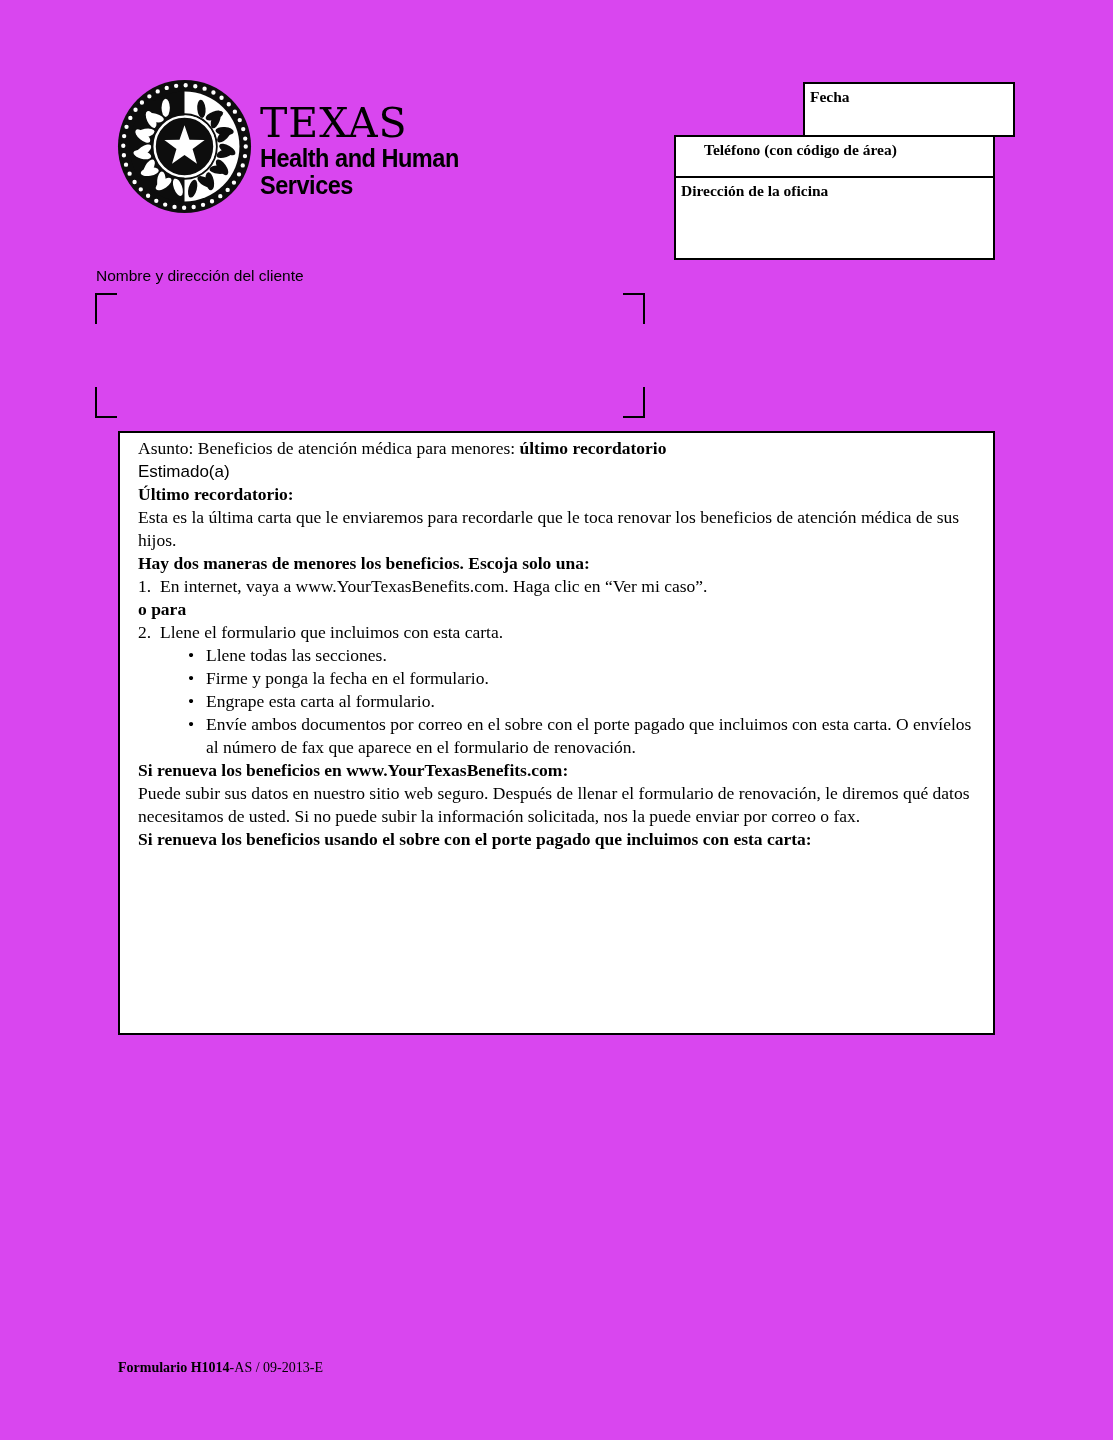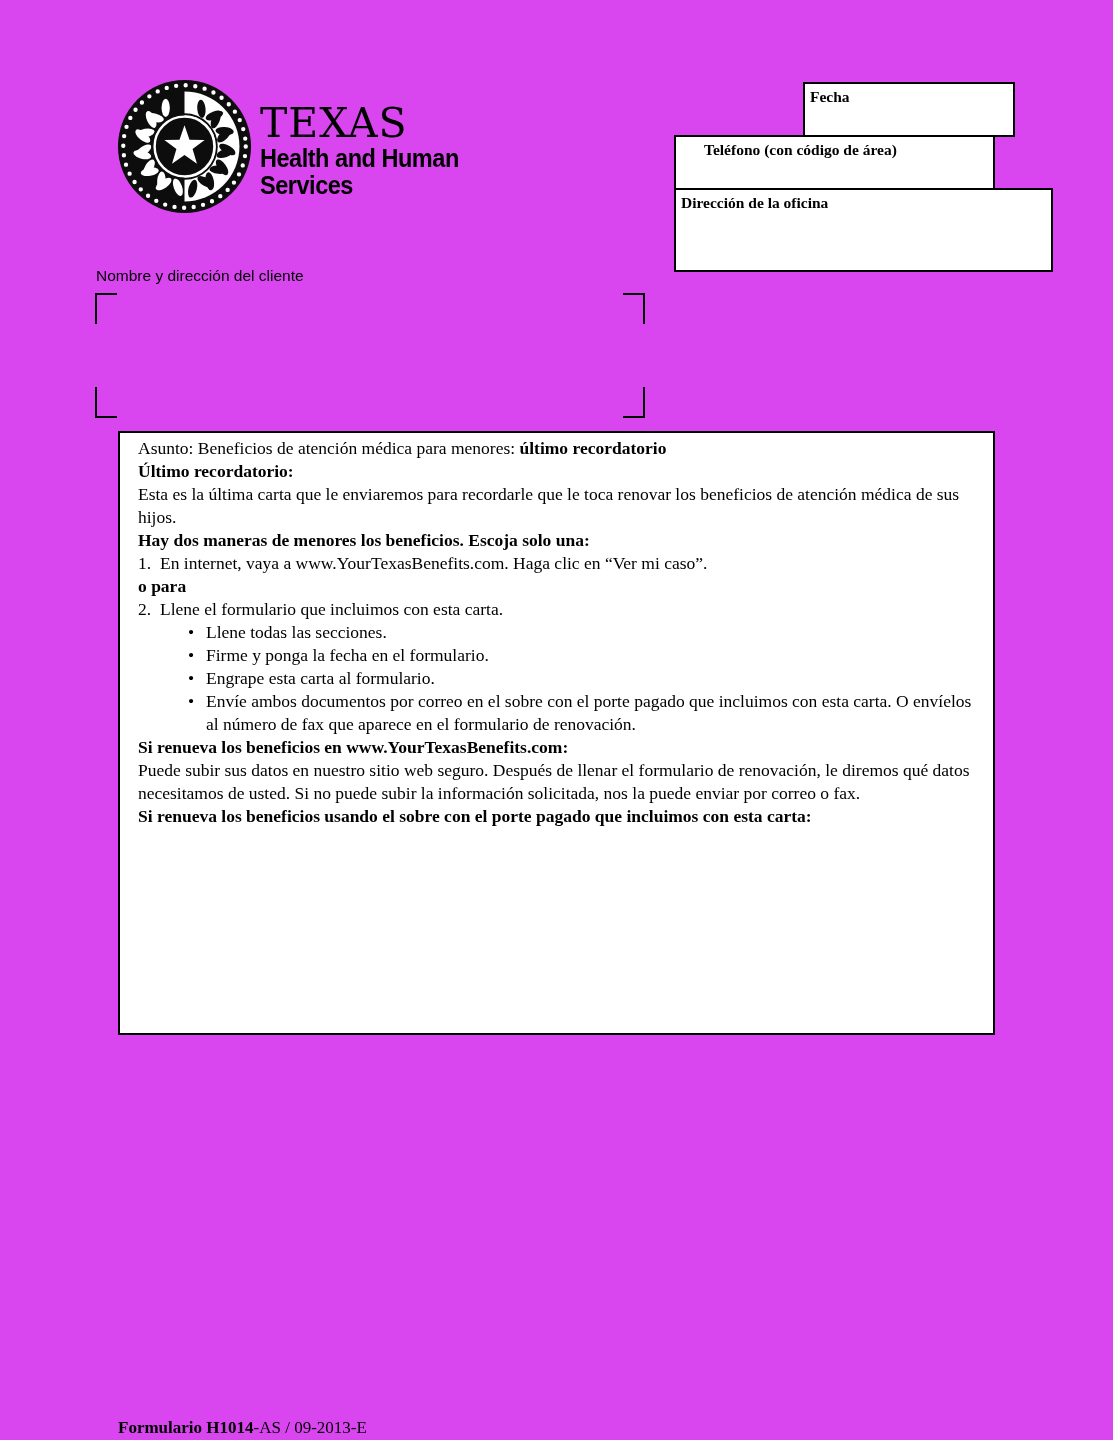--- a/index.html
+++ b/index.html
@@ -23,21 +23,21 @@
   }
 
   
   .hbox {
     position:absolute; box-sizing:border-box; border:2px solid #000;
     font-weight:bold; font-size:15.5px; line-height:19px; padding:3px 5px;
     background:#fff;
   }
   .hbox-fecha     { left:803px; top:82px;  width:212px; height:55px; }
   .hbox-telefono  { left:674px; top:135px; width:321px; height:55px;padding-left:28px; }
-  .hbox-direccion { left:674px; top:188px; width:379px; height:84px; }
+  .hbox-direccion { left:674px; top:176px; width:321px; height:84px; }
 
   
   .recipient-label {
     position:absolute; left:96px; top:266px;
     font-family:"Liberation Sans", sans-serif; font-size:15.5px; line-height:19px;
   }
   .corner { position:absolute; width:20px; height:29px; }
   .corner-tl { left:95px;  top:293px; border-top:2px solid #000;    border-left:2px solid #000; }
   .corner-tr { left:623px; top:293px; border-top:2px solid #000;    border-right:2px solid #000; }
   .corner-bl { left:95px;  top:387px; border-bottom:2px solid #000; border-left:2px solid #000; }
@@ -53,21 +53,21 @@
   .mt { margin-top:23px; }
   .sm-mt { margin-top:3px; }
   .b { font-weight:bold; }
   .sans { font-family:"Liberation Sans", sans-serif; font-size:17px; }
   .num { display:inline-block; width:22px; }
   ul.bullets { margin:0; padding:0; list-style:none; }
   ul.bullets li { position:relative; padding-left:68px; }
   ul.bullets li::before { content:"\2022"; position:absolute; left:50px; }
 
   
-  .form-footer { position:absolute; left:118px; top:1417px; font-size:17px; line-height:22px; }
+  .form-footer { position:absolute; left:118px; top:1357px; font-size:14px; line-height:22px; }
 </style>
 </head>
 <body>
 
 <div class="page">
 
   <svg class="seal" width="135" height="135" viewBox="0 0 140 140" aria-hidden="true">
     <defs>
       <g id="lp">
         <ellipse cx="-8" cy="-42" rx="4.3" ry="9.5" transform="rotate(-40 -8 -42)"></ellipse>
@@ -112,20 +112,21 @@
   </div>
 
   <div class="recipient-label">Nombre y dirección del cliente</div>
   <div class="corner corner-tl"></div>
   <div class="corner corner-tr"></div>
   <div class="corner corner-bl"></div>
   <div class="corner corner-br"></div>
 
   <div class="letter">
     <p><span>Asunto: Beneficios de atención médica para menores: </span><span class="b">último recordatorio</span></p>
+    <p class="sans sm-mt">Estimado(a)</p>
 
     <p class="b mt">Último recordatorio:</p>
     <p>Esta es la última carta que le enviaremos para recordarle que le toca renovar los beneficios de atención médica de sus hijos.</p>
 
     <p class="b mt">Hay dos maneras de menores los beneficios. Escoja solo una:</p>
     <p><span class="num">1.</span><span>En internet, vaya a www.YourTexasBenefits.com. Haga clic en “Ver mi caso”.</span></p>
     <p class="b">o para</p>
     <p><span class="num">2.</span><span>Llene el formulario que incluimos con esta carta.</span></p>
 
     <ul class="bullets">

